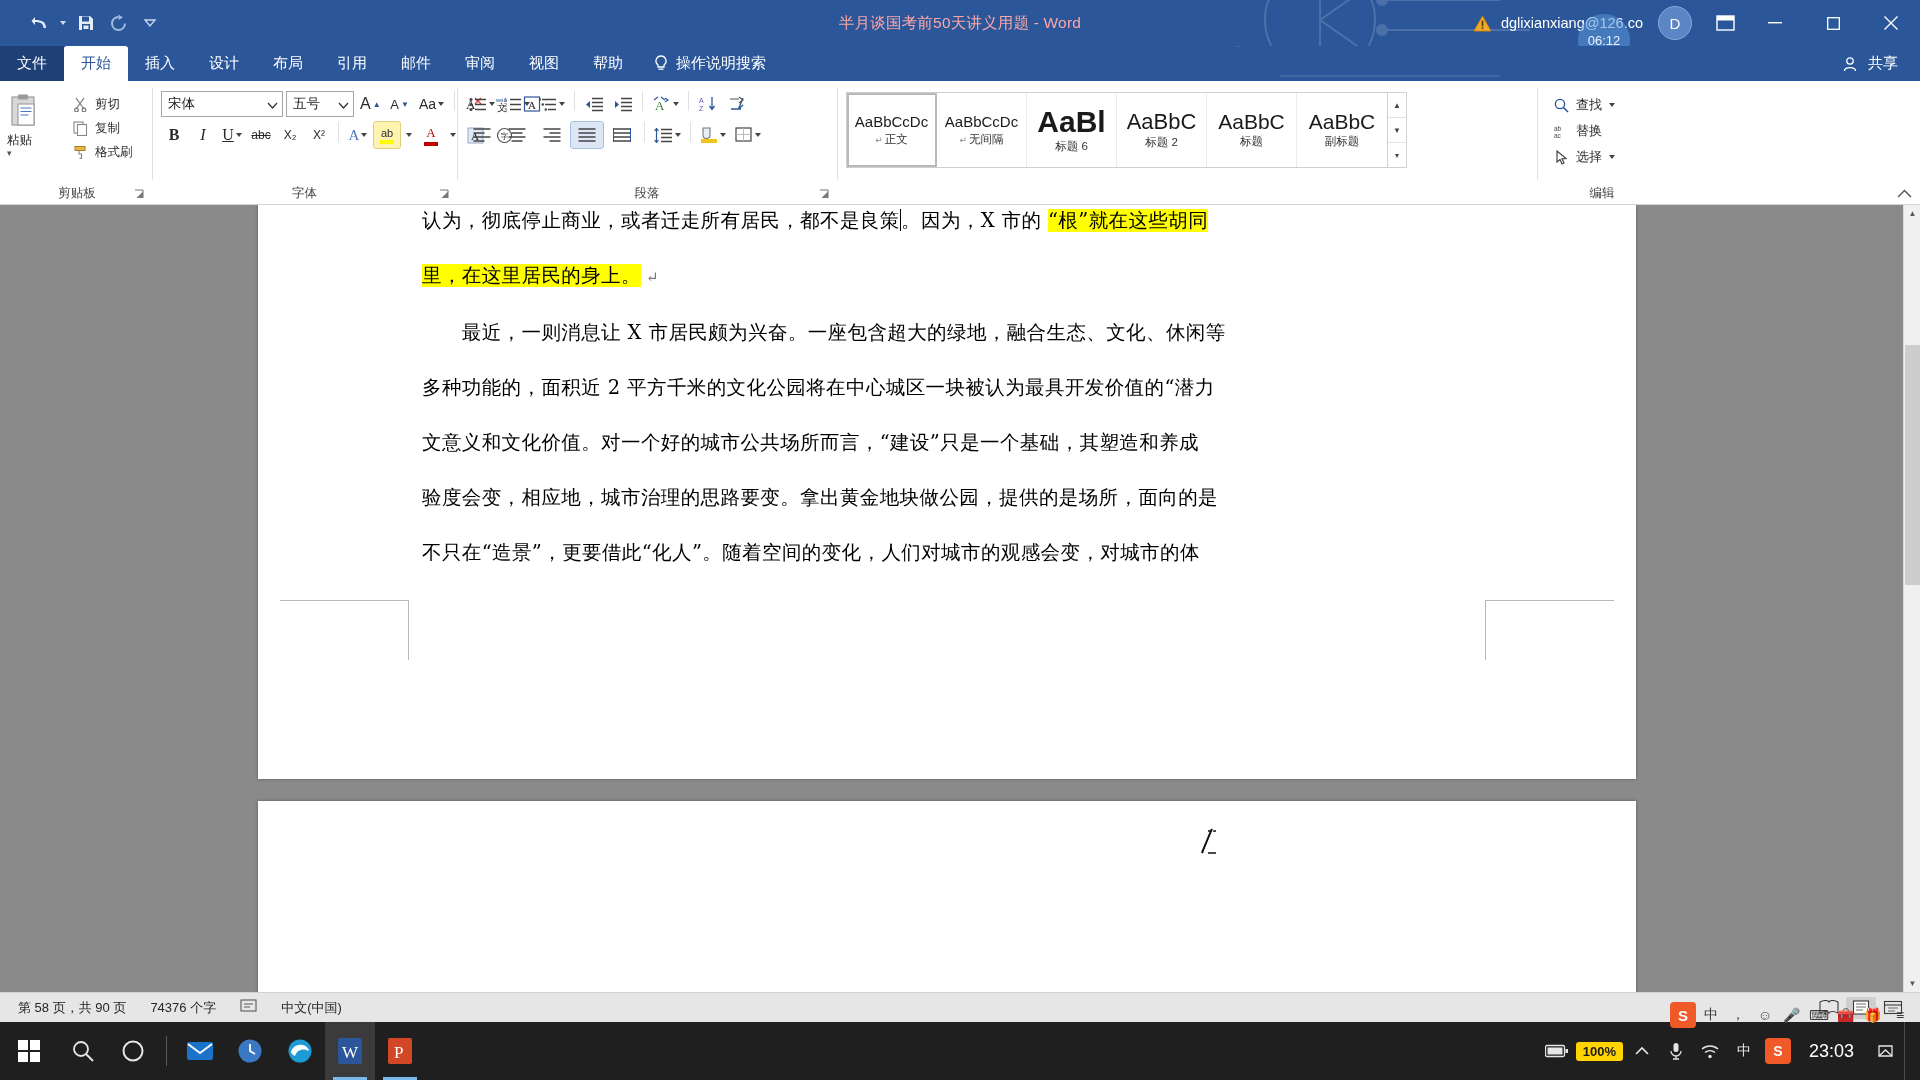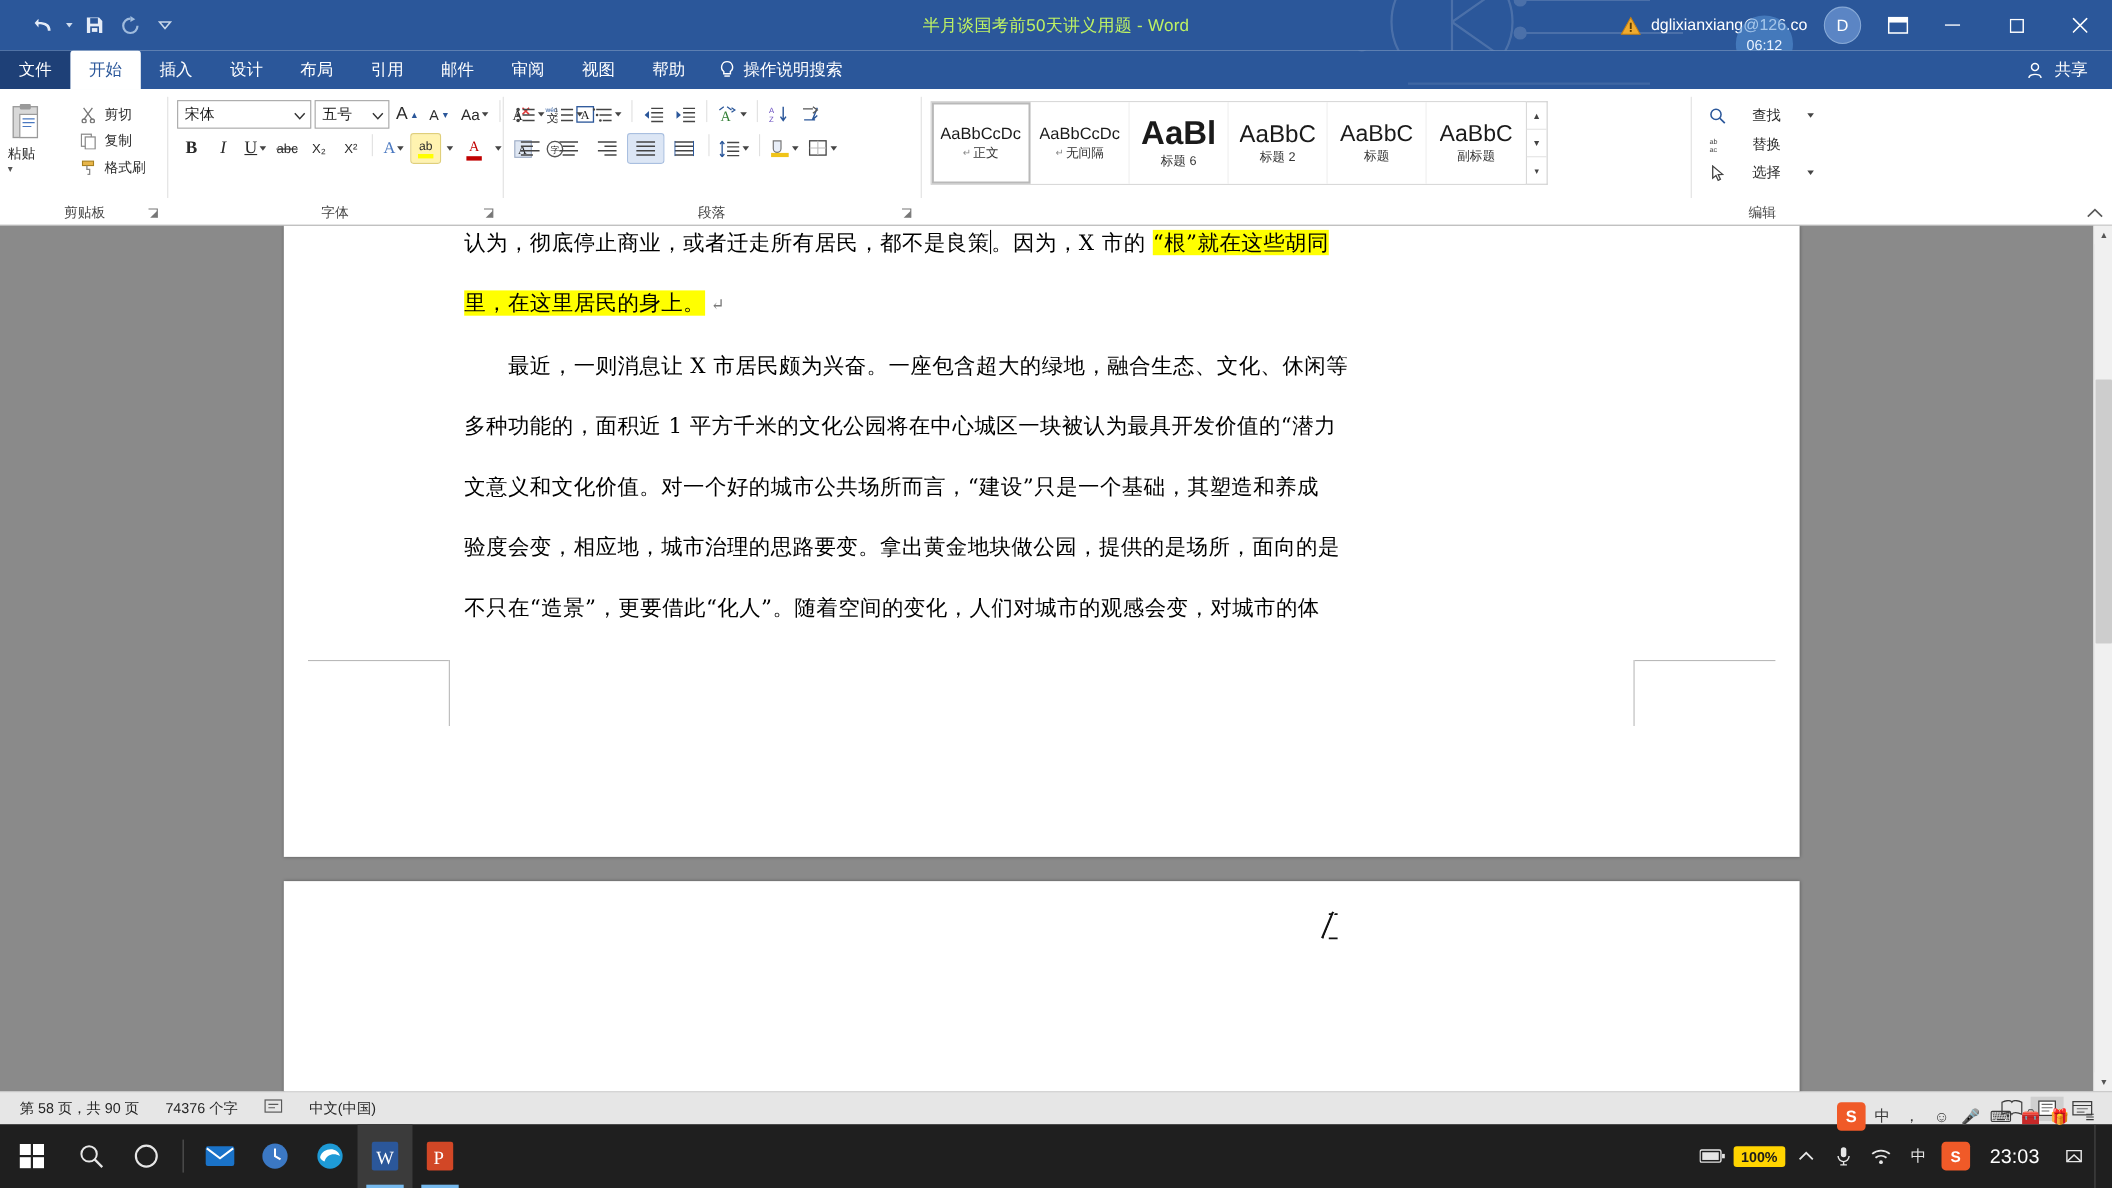--- a/index.html
+++ b/index.html
@@ -18,21 +18,21 @@
   }
   .tb-deco { position:absolute; right:330px; top:-40px; width:420px; height:120px; opacity:.22; pointer-events:none; }
   .qat { display:flex; align-items:center; gap:2px; margin-left:24px; z-index:3; }
   .qat-btn {
     width:30px; height:30px; display:flex; align-items:center; justify-content:center;
     color:#dde6f3; border-radius:2px;
   }
   .qat-btn svg { display:block; }
   .qat-caret { width:13px; height:30px; display:flex; align-items:center; justify-content:center; color:#c9d8ea; }
   .tb-title {
-    position:absolute; left:0; right:0; text-align:center; color:#bef264;
+    position:absolute; left:0; right:0; text-align:center; color:#fca5a5;
     font-size:15.5px; letter-spacing:.2px; z-index:2; pointer-events:none;
   }
   .tb-right { margin-left:auto; display:flex; align-items:center; z-index:4; height:46px; }
   .acct { display:flex; align-items:center; gap:9px; color:#fff; font-size:14.5px; padding-right:4px; }
   .warn-ic { width:19px; height:17px; display:block; }
   .acct-name { white-space:nowrap; max-width:210px; overflow:hidden; }
   .avatar {
     width:34px; height:34px; border-radius:50%; background:#5b85c4; color:#fff;
     display:flex; align-items:center; justify-content:center; font-size:15px; margin:0 8px 0 6px;
     border:1px solid #87a9d6;
@@ -117,21 +117,21 @@
   .gcell.sel { outline:2px solid #b9b9b9; outline-offset:-2px; }
   .gsample { color:#1a1a1a; white-space:nowrap; overflow:hidden; max-width:86px; text-align:center; }
   .gname { font-size:11.5px; color:#333; display:flex; align-items:center; gap:2px; }
   .gpil { font-size:9px; color:#888; }
   .gal-scroll { display:flex; flex-direction:column; width:19px; height:76px; border:1px solid #d0d0d0; border-left:none; }
   .gs-btn { flex:1; display:flex; align-items:center; justify-content:center; border-bottom:1px solid #e3e3e3; color:#444; font-size:8px; }
   .gs-btn:last-child { border-bottom:none; }
 
   
   .edit-rows { display:flex; flex-direction:column; gap:2px; padding:6px 4px 0 6px; }
-  .e-btn { display:flex; align-items:center; gap:24px; font-size:13px; color:#2b2b2b; padding:3px 6px; border-radius:2px; white-space:nowrap; }
+  .e-btn { display:flex; align-items:center; gap:7px; font-size:13px; color:#2b2b2b; padding:3px 6px; border-radius:2px; white-space:nowrap; }
 
   .collapse-rb { position:absolute; right:8px; bottom:6px; color:#5a5a5a; }
 
   
   .docarea { flex:1 1 auto; background:#8a8a8a; position:relative; overflow:hidden; }
   .scroll-track { position:absolute; right:0; top:0; bottom:0; width:17px; background:#f0f0f0; border-left:1px solid #dcdcdc; }
   .scroll-up, .scroll-dn { width:17px; height:17px; display:flex; align-items:center; justify-content:center; color:#555; font-size:8px; background:#f0f0f0; }
   .scroll-thumb { position:absolute; left:1px; width:15px; top:140px; height:240px; background:#cdcdcd; border-radius:1px; }
   .page {
     position:absolute; background:#fff; box-shadow:0 0 3px rgba(0,0,0,.35);
@@ -751,21 +751,21 @@
 
     <div class="page p1">
       <div class="ptext" style="top:-12px;">
         <div class="pline">
           <span>认为，彻底停止商业，或者迁走所有居民，都不是良策</span><span class="caret-doc"></span><span>。因为，X 市的 </span><span class="hl">“根”就在这些胡同</span>
         </div>
         <div class="pline">
           <span class="hl">里，在这里居民的身上。</span><span class="pmark"> ↵</span>
         </div>
         <div class="pline"><span>　　最近，一则消息让 X 市居民颇为兴奋。一座包含超大的绿地，融合生态、文化、休闲等</span></div>
-        <div class="pline"><span>多种功能的，面积近 1 平方千米的文化公园将在中心城区一块被认为最具开发价值的“潜力</span></div>
+        <div class="pline"><span>多种功能的，面积近 2 平方千米的文化公园将在中心城区一块被认为最具开发价值的“潜力</span></div>
         <div class="pline"><span>文意义和文化价值。对一个好的城市公共场所而言，“建设”只是一个基础，其塑造和养成</span></div>
         <div class="pline"><span>验度会变，相应地，城市治理的思路要变。拿出黄金地块做公园，提供的是场所，面向的是</span></div>
         <div class="pline"><span>不只在“造景”，更要借此“化人”。随着空间的变化，人们对城市的观感会变，对城市的体</span></div>
       </div>
       <div class="crop-h" style="left:22px; top:395px; width:128px;"></div>
       <div class="crop-tl" style="left:150px; top:395px; height:60px;"></div>
       <div class="crop-h" style="right:22px; top:395px; width:128px;"></div>
       <div class="crop-tr" style="right:150px; top:395px; height:60px;"></div>
     </div>
 

